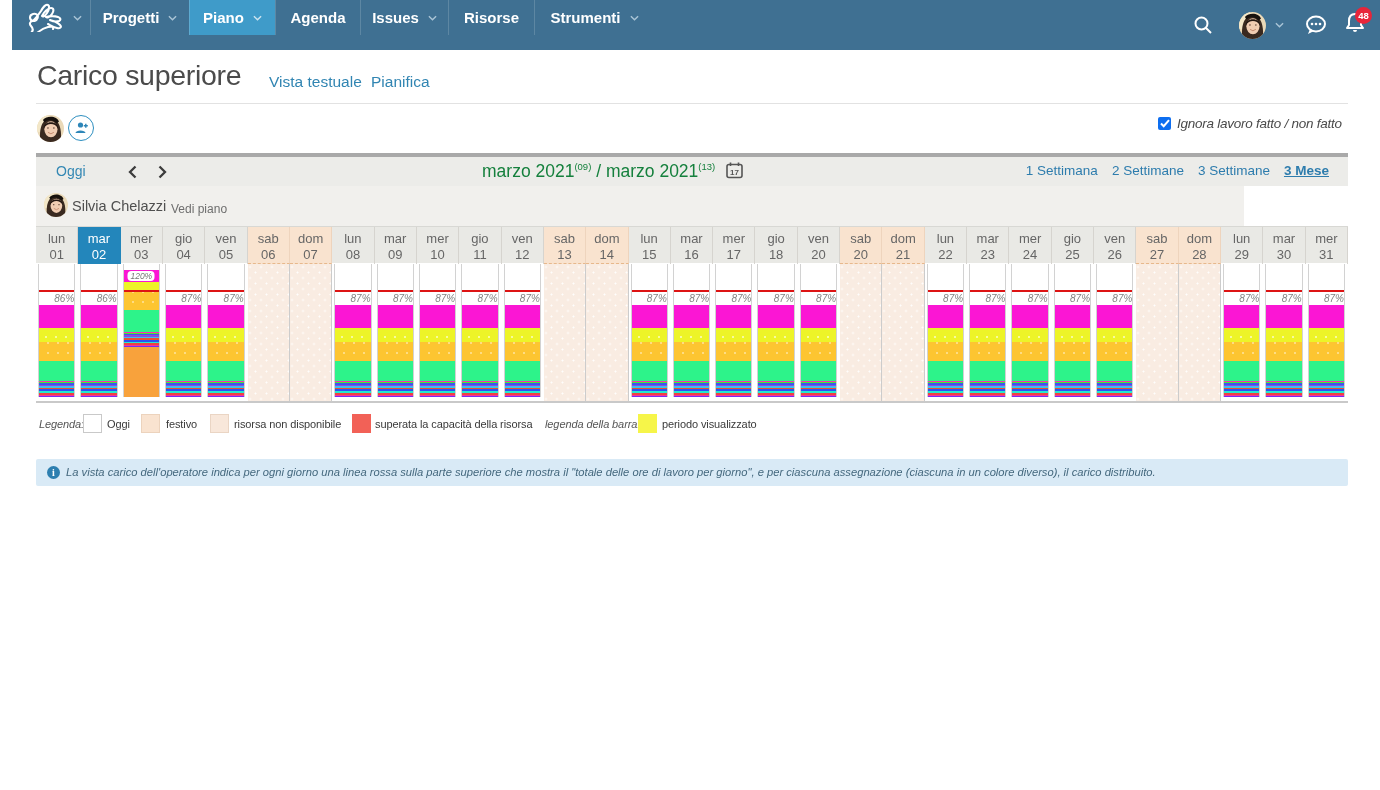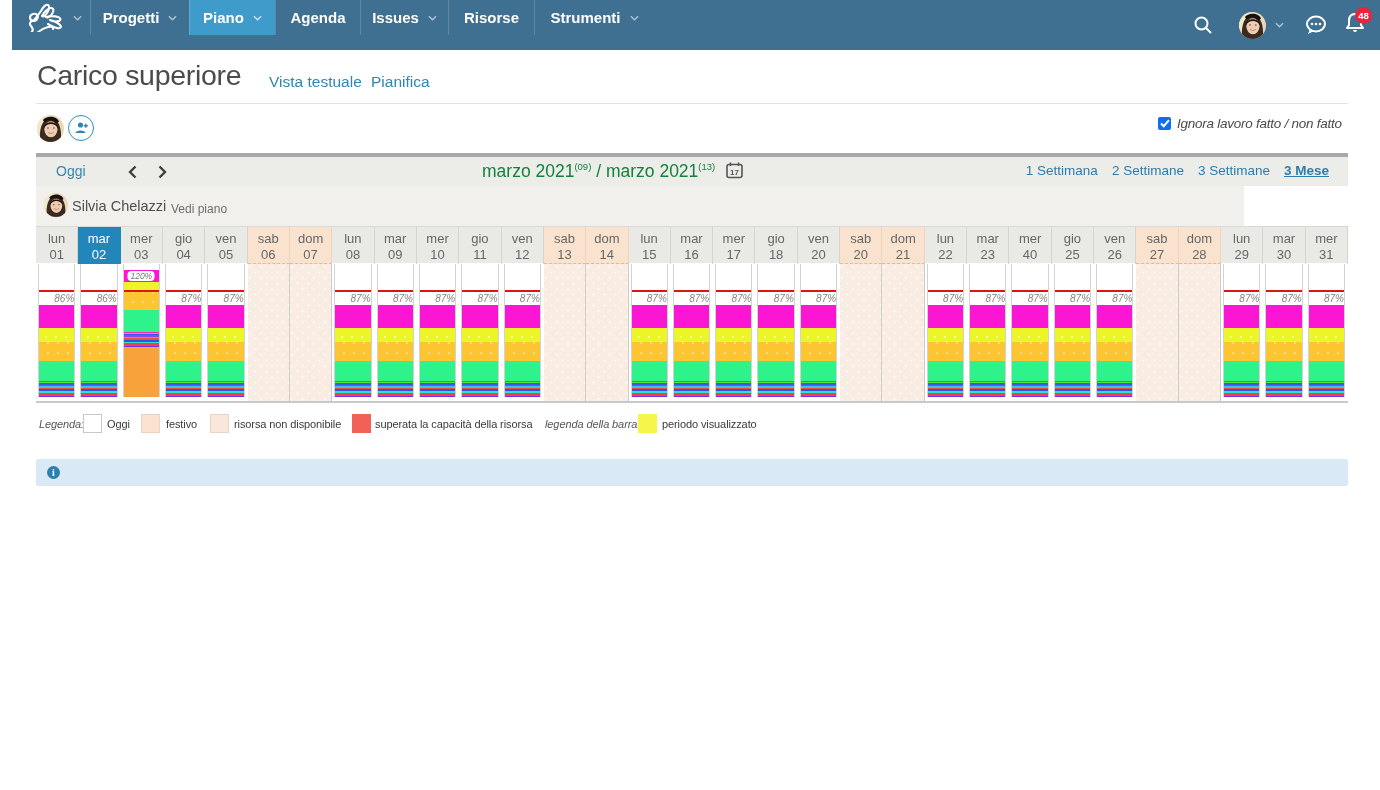--- a/index.html
+++ b/index.html
@@ -280,21 +280,21 @@
     <div class="hc">
       <div>lun</div>
       <div>22</div>
     </div>
     <div class="hc">
       <div>mar</div>
       <div>23</div>
     </div>
     <div class="hc">
       <div>mer</div>
-      <div>40</div>
+      <div>24</div>
     </div>
     <div class="hc">
       <div>gio</div>
       <div>25</div>
     </div>
     <div class="hc">
       <div>ven</div>
       <div>26</div>
     </div>
     <div class="hc we">
@@ -592,12 +592,13 @@
  <div class="lbox" style="left:174px;background:#f8e7da;border:1px solid #ead5c4"></div>
  <span class="ltxt" style="left:198px">risorsa non disponibile</span>
  <div class="lbox" style="left:316px;background:#f26157"></div>
  <span class="ltxt" style="left:339px">superata la capacità della risorsa</span>
  <span class="it" style="position:absolute;left:509px;top:4px">legenda della barra:</span>
  <div class="lbox" style="left:602px;background:#f6f549"></div>
  <span class="ltxt" style="left:626px">periodo visualizzato</span>
 </div>
 <div class="infobar">
  <div class="infoi">i</div>
+ <div class="infot">La vista carico dell'operatore indica per ogni giorno una linea rossa sulla parte superiore che mostra il "totale delle ore di lavoro per giorno", e per ciascuna assegnazione (ciascuna in un colore diverso), il carico distribuito.</div>
 </div>
 </body></html>

